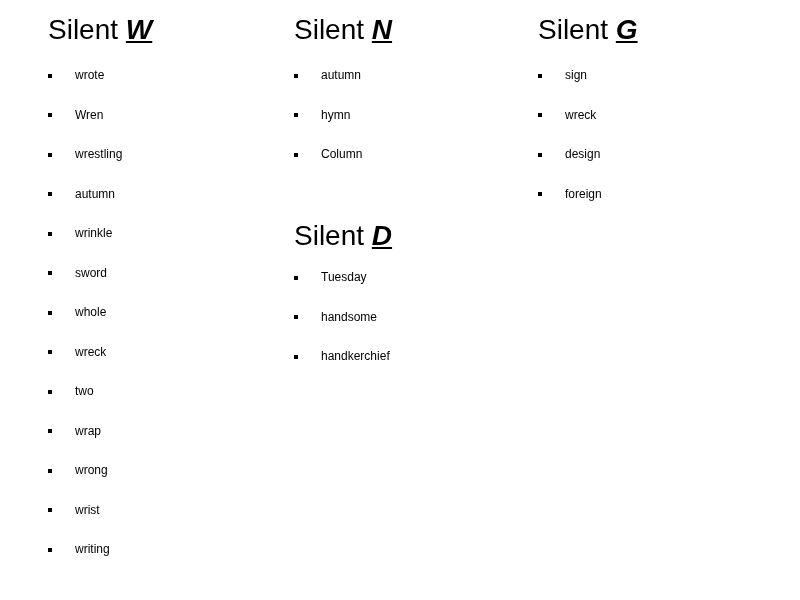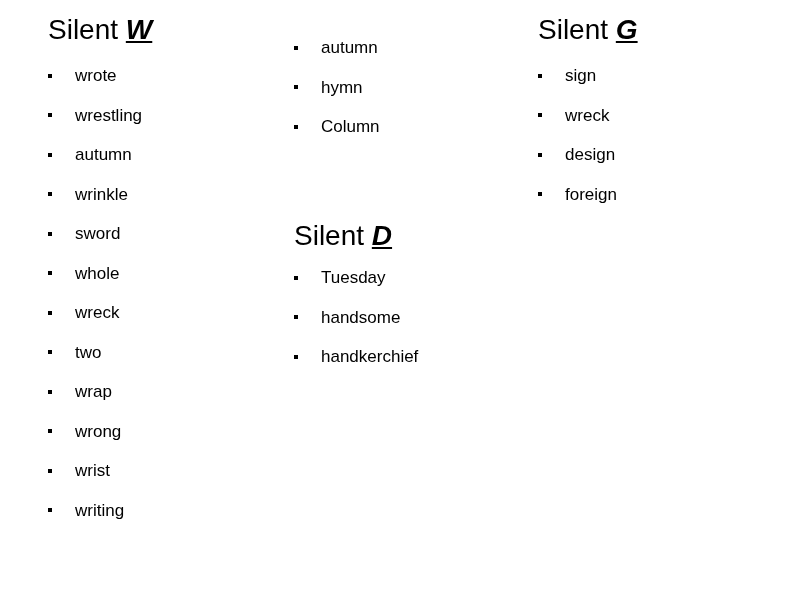--- a/index.html
+++ b/index.html
@@ -57,21 +57,21 @@
     list-style: none;
     margin: 0;
     padding: 0;
   }
 
   .bullet-list li {
     position: relative;
     height: 39.5px;
     line-height: 39.5px;
     padding-left: 27px;
-    font-size: 17px;
+    font-size: 12px;
     color: #000000;
     white-space: nowrap;
   }
 
   .bullet-list li .bullet {
     position: absolute;
     left: 0;
     top: 50%;
     width: 4px;
     height: 4px;
@@ -94,20 +94,24 @@
       <div class="heading">
         <span>Silent </span><span class="letter">W</span>
       </div>
       <ul class="bullet-list" style="margin-top: 12px;">
         <li>
           <span class="bullet"></span>
           <span class="item-text">wrote</span>
         </li>
         <li>
           <span class="bullet"></span>
+          <span class="item-text">Wren</span>
+        </li>
+        <li>
+          <span class="bullet"></span>
           <span class="item-text">wrestling</span>
         </li>
         <li>
           <span class="bullet"></span>
           <span class="item-text">autumn</span>
         </li>
         <li>
           <span class="bullet"></span>
           <span class="item-text">wrinkle</span>
         </li>
@@ -142,20 +146,23 @@
         <li>
           <span class="bullet"></span>
           <span class="item-text">writing</span>
         </li>
       </ul>
     </div>
   </div>
 
   <div class="column col-2">
     <div class="section" style="top: 16px;">
+      <div class="heading">
+        <span>Silent </span><span class="letter">N</span>
+      </div>
       <ul class="bullet-list" style="margin-top: 12px;">
         <li>
           <span class="bullet"></span>
           <span class="item-text">autumn</span>
         </li>
         <li>
           <span class="bullet"></span>
           <span class="item-text">hymn</span>
         </li>
         <li>

